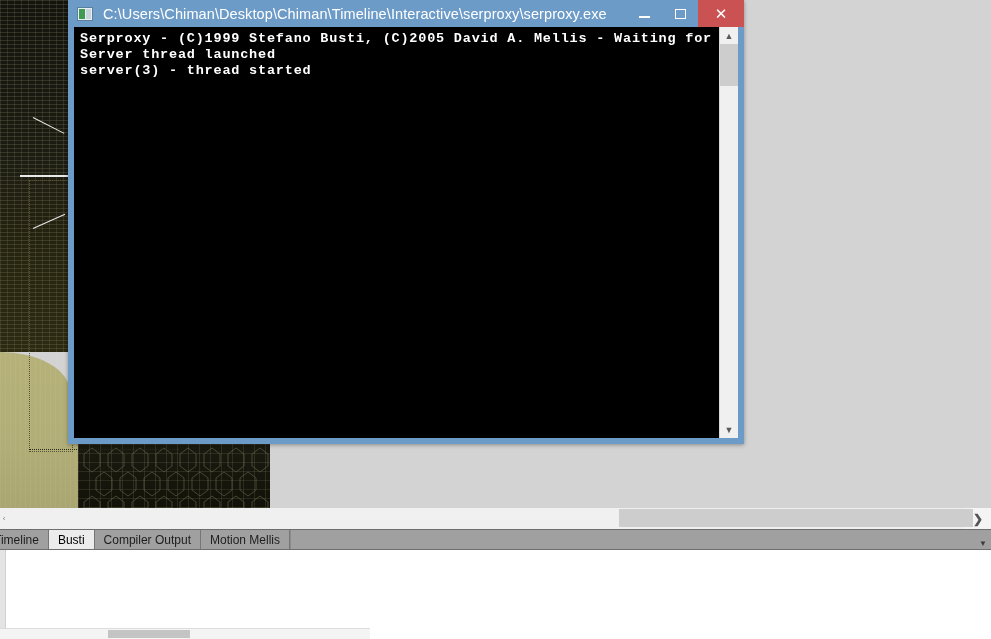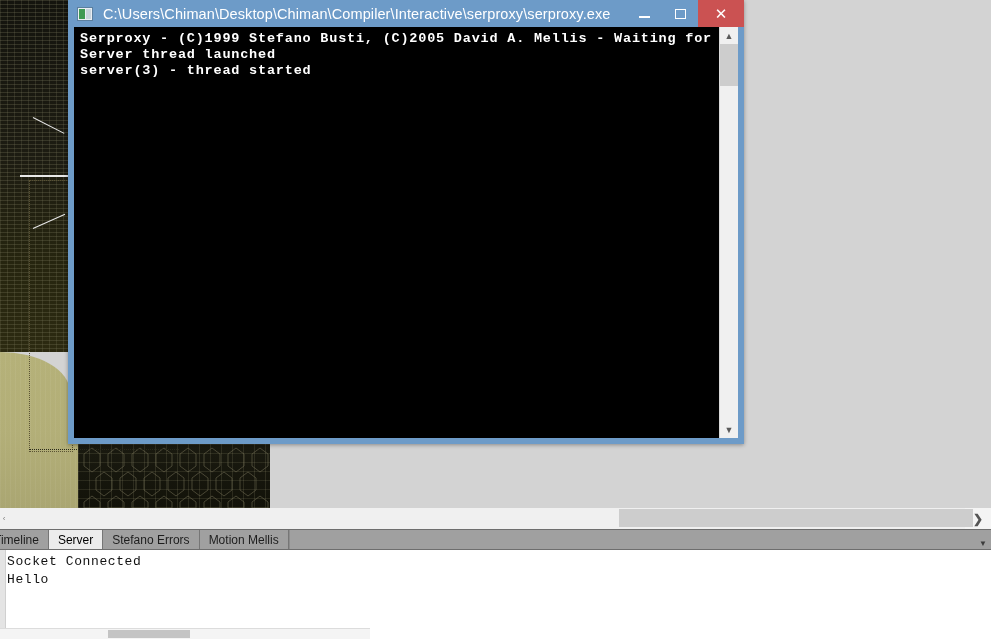--- a/index.html
+++ b/index.html
@@ -406,21 +406,21 @@
     <div class="dotted-h" style="left:29px; top:449px; width:150px;"></div>
     <div class="bg-line" style="left:33px; top:117px; width:35px; height:1px; transform:rotate(27deg); transform-origin:left center;"></div>
     <div class="bg-line" style="left:20px; top:175px; width:48px; height:2px;"></div>
     <div class="bg-line" style="left:33px; top:228px; width:35px; height:1px; transform:rotate(-24deg); transform-origin:left center;"></div>
   </div>
 
   <div class="console-window">
 
     <div class="titlebar">
       <div class="app-icon"></div>
-      <div class="title-text">C:\Users\Chiman\Desktop\Chiman\Compiler\Interactive\serproxy\serproxy.exe</div>
+      <div class="title-text">C:\Users\Chiman\Desktop\Chiman\Timeline\Interactive\serproxy\serproxy.exe</div>
       <div class="win-buttons">
         <div class="win-btn">
           <span class="glyph-min"></span>
         </div>
         <div class="win-btn">
           <span class="glyph-max"></span>
         </div>
         <div class="win-btn close">
           <span class="glyph-close">✕</span>
         </div>
@@ -445,29 +445,27 @@
   <div class="hscroll-strip">
     <div class="hscroll-left-nub">‹</div>
     <div class="hscroll-track">
       <div class="hscroll-thumb"></div>
     </div>
     <div class="hscroll-right-btn">❯</div>
   </div>
 
   <div class="tabbar">
     <div class="tab first">Timeline</div>
-    <div class="tab active">Server</div>
-    <div class="tab">Stefano Errors</div>
+    <div class="tab active">Busti</div>
+    <div class="tab">Compiler Output</div>
     <div class="tab">Motion Mellis</div>
     <div class="tab-filler"></div>
     <div class="tab-chevron">▼</div>
   </div>
 
   <div class="output-panel">
     <div class="output-gutter"></div>
-    <div class="output-text">Socket Connected
-Hello</div>
     <div class="output-hscroll">
       <div class="output-hscroll-thumb"></div>
     </div>
   </div>
 
 </div>
 
 </body></html>

